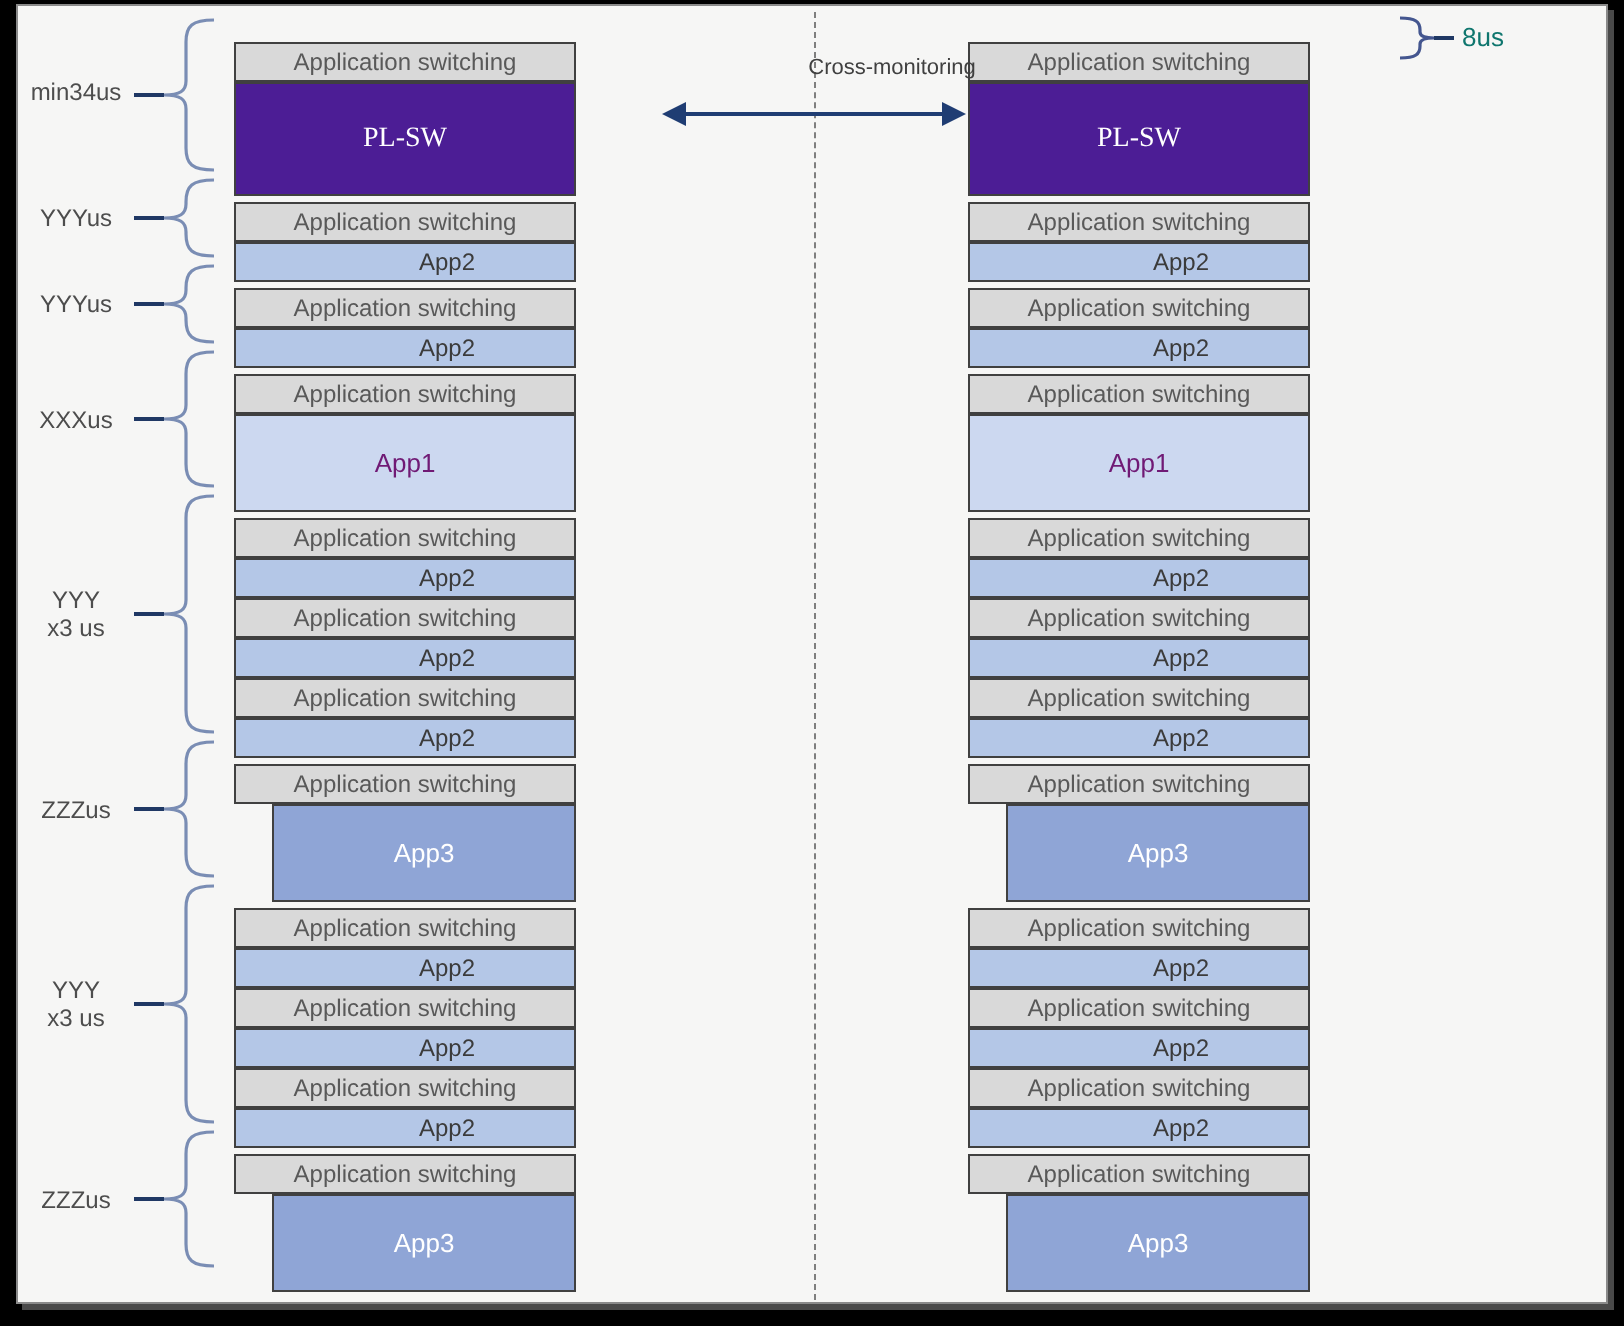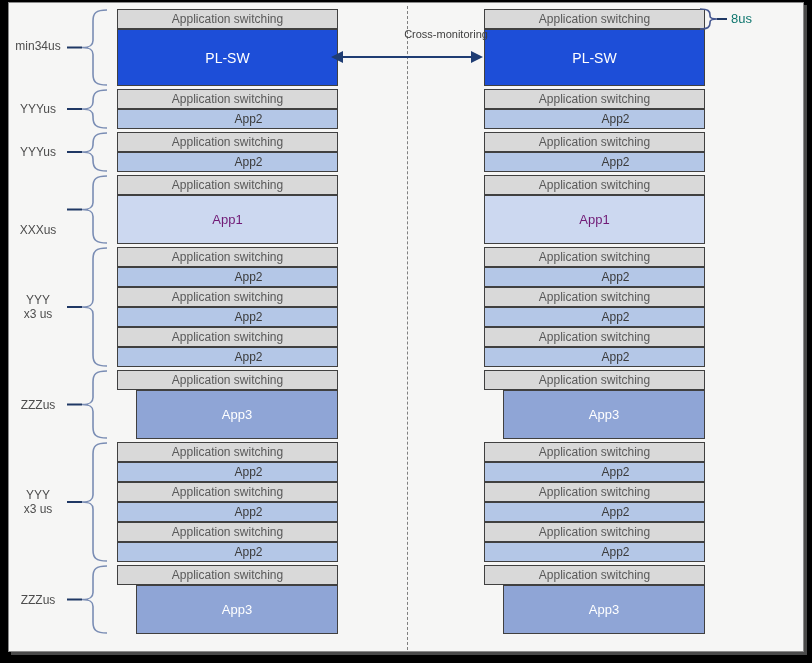--- a/index.html
+++ b/index.html
@@ -1,30 +1,30 @@
 <!DOCTYPE html>
 <html><head>
 <meta charset="utf-8">
 <style>
   html,body{margin:0;padding:0;background:#000;}
   body{width:812px;height:663px;position:relative;overflow:hidden;
        font-family:"Liberation Sans", sans-serif;}
   #panel{position:absolute;left:8px;top:2px;width:794px;height:648px;
          background:#f6f6f5;border:1px solid #8a8a8a;
          box-shadow:3px 3px 0 #4a4a4a;}
-  .col{position:absolute;top:6px;width:221px;}
+  .col{position:absolute;top:18px;width:171px;}
   #col-left{left:108px;}
   #col-right{left:475px;}
   .group{margin-bottom:3px;}
   .blk{box-sizing:border-box;border:1.5px solid #404040;
        display:flex;align-items:center;justify-content:center;
        text-align:center;line-height:1;}
   .blk-switch{height:20px;background:#D9D9D9;color:#595959;font-size:12px;}
   .blk-app2{height:20px;background:#B4C7E7;color:#3b3b3b;font-size:12px;padding-left:42px;}
-  .blk-plsw{height:57px;background:#1d4ed8;color:#ffffff;font-size:14px;}
+  .blk-plsw{height:57px;background:#4c1d95;color:#ffffff;font-size:14px;font-family:Liberation Serif, serif;}
   .blk-app1{height:49px;background:#CCD8F0;color:#701a75;font-size:13px;}
   .blk-app3{height:49px;background:#8FA5D6;color:#ffffff;font-size:13px;margin-left:19px;}
   .dur-label{position:absolute;left:2px;width:54px;text-align:center;
              font-size:12px;line-height:14px;color:#4d4d4d;}
   #divider{position:absolute;left:398px;top:3px;height:644px;width:0;
            border-left:1px dashed #7f7f7f;}
   #cross-label{position:absolute;left:322px;top:25px;width:152px;
                text-align:center;font-size:11px;color:#404040;padding-left:39px;}
   #arrow-shaft{position:absolute;left:333px;top:53px;width:130px;height:2px;
                background:#1F3D73;}
@@ -57,21 +57,21 @@
         <path d="M42,1 C31,1 28,4 28,12 L28,13 C28,18 25,20 17,20 C25,20 28,22 28,27 L28,28 C28,36 31,39 42,39" fill="none" stroke="#7A8DB4" stroke-width="1.6"></path>
         <path d="M2,20 L17,20" stroke="#1F3864" stroke-width="2"></path>
       </svg>
       <div class="dur-label" style="top: 142px;">
         <div>YYYus</div>
       </div>
       <svg width="46" height="40" style="position: absolute; left: 56px; top: 129px; overflow: visible;">
         <path d="M42,1 C31,1 28,4 28,12 L28,13 C28,18 25,20 17,20 C25,20 28,22 28,27 L28,28 C28,36 31,39 42,39" fill="none" stroke="#7A8DB4" stroke-width="1.6"></path>
         <path d="M2,20 L17,20" stroke="#1F3864" stroke-width="2"></path>
       </svg>
-      <div class="dur-label" style="top: 199.5px; margin-top: 20px;">
+      <div class="dur-label" style="top: 199.5px;">
         <div>XXXus</div>
       </div>
       <svg width="46" height="69" style="position: absolute; left: 56px; top: 172px; overflow: visible;">
         <path d="M42,1 C31,1 28,4 28,12 L28,27.5 C28,32.5 25,34.5 17,34.5 C25,34.5 28,36.5 28,41.5 L28,57 C28,65 31,68 42,68" fill="none" stroke="#7A8DB4" stroke-width="1.6"></path>
         <path d="M2,34.5 L17,34.5" stroke="#1F3864" stroke-width="2"></path>
       </svg>
       <div class="dur-label" style="top: 290px;">
         <div>YYY</div>
         <div>x3 us</div>
       </div>

